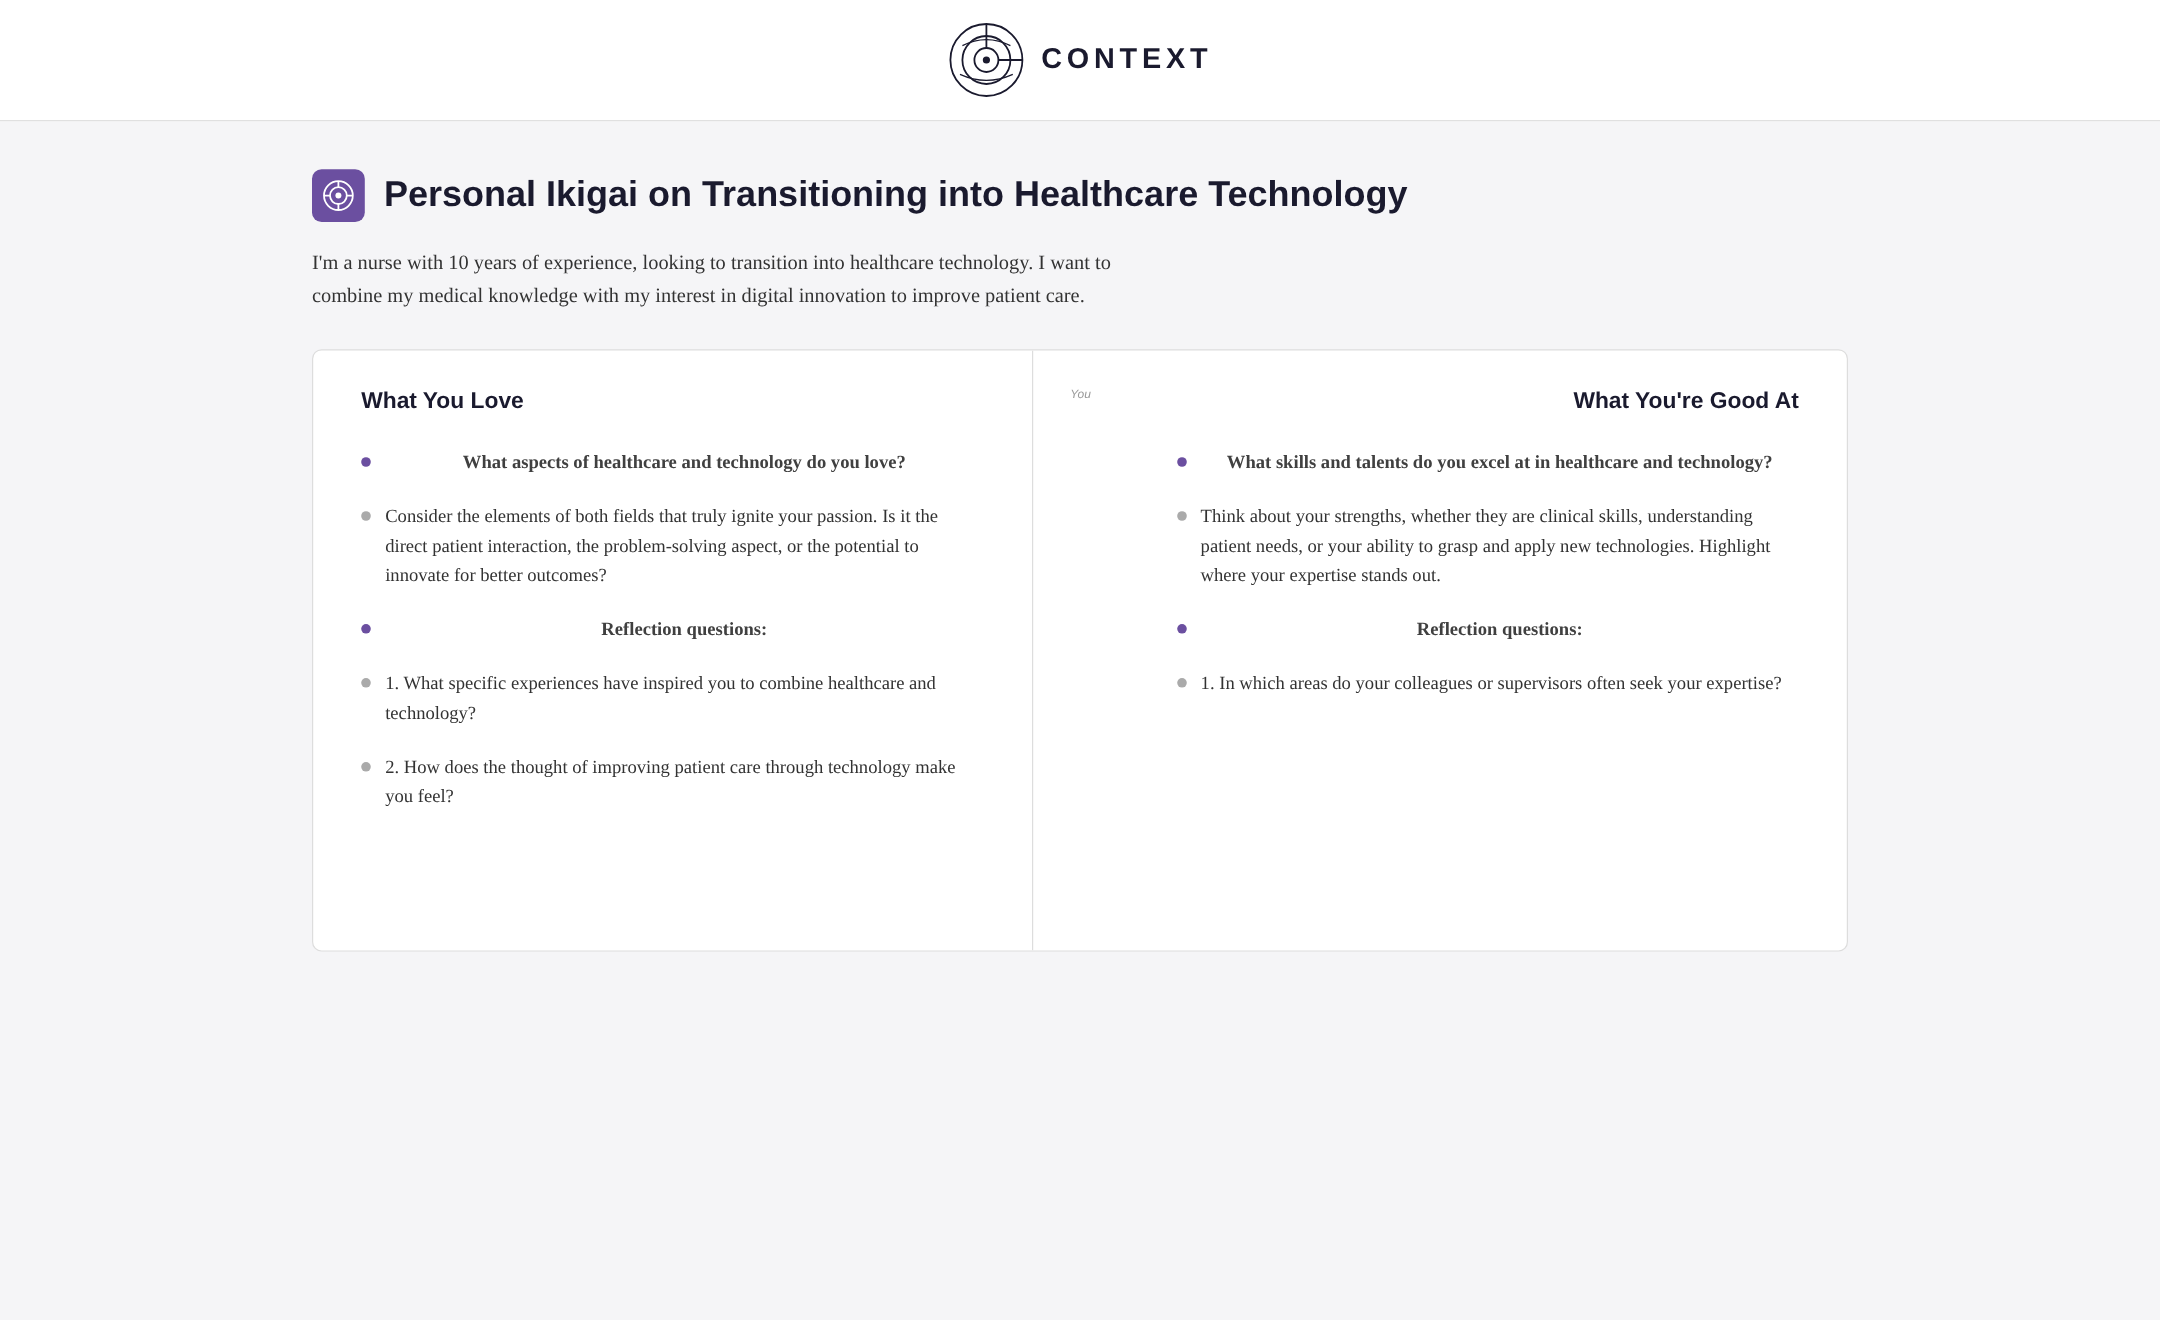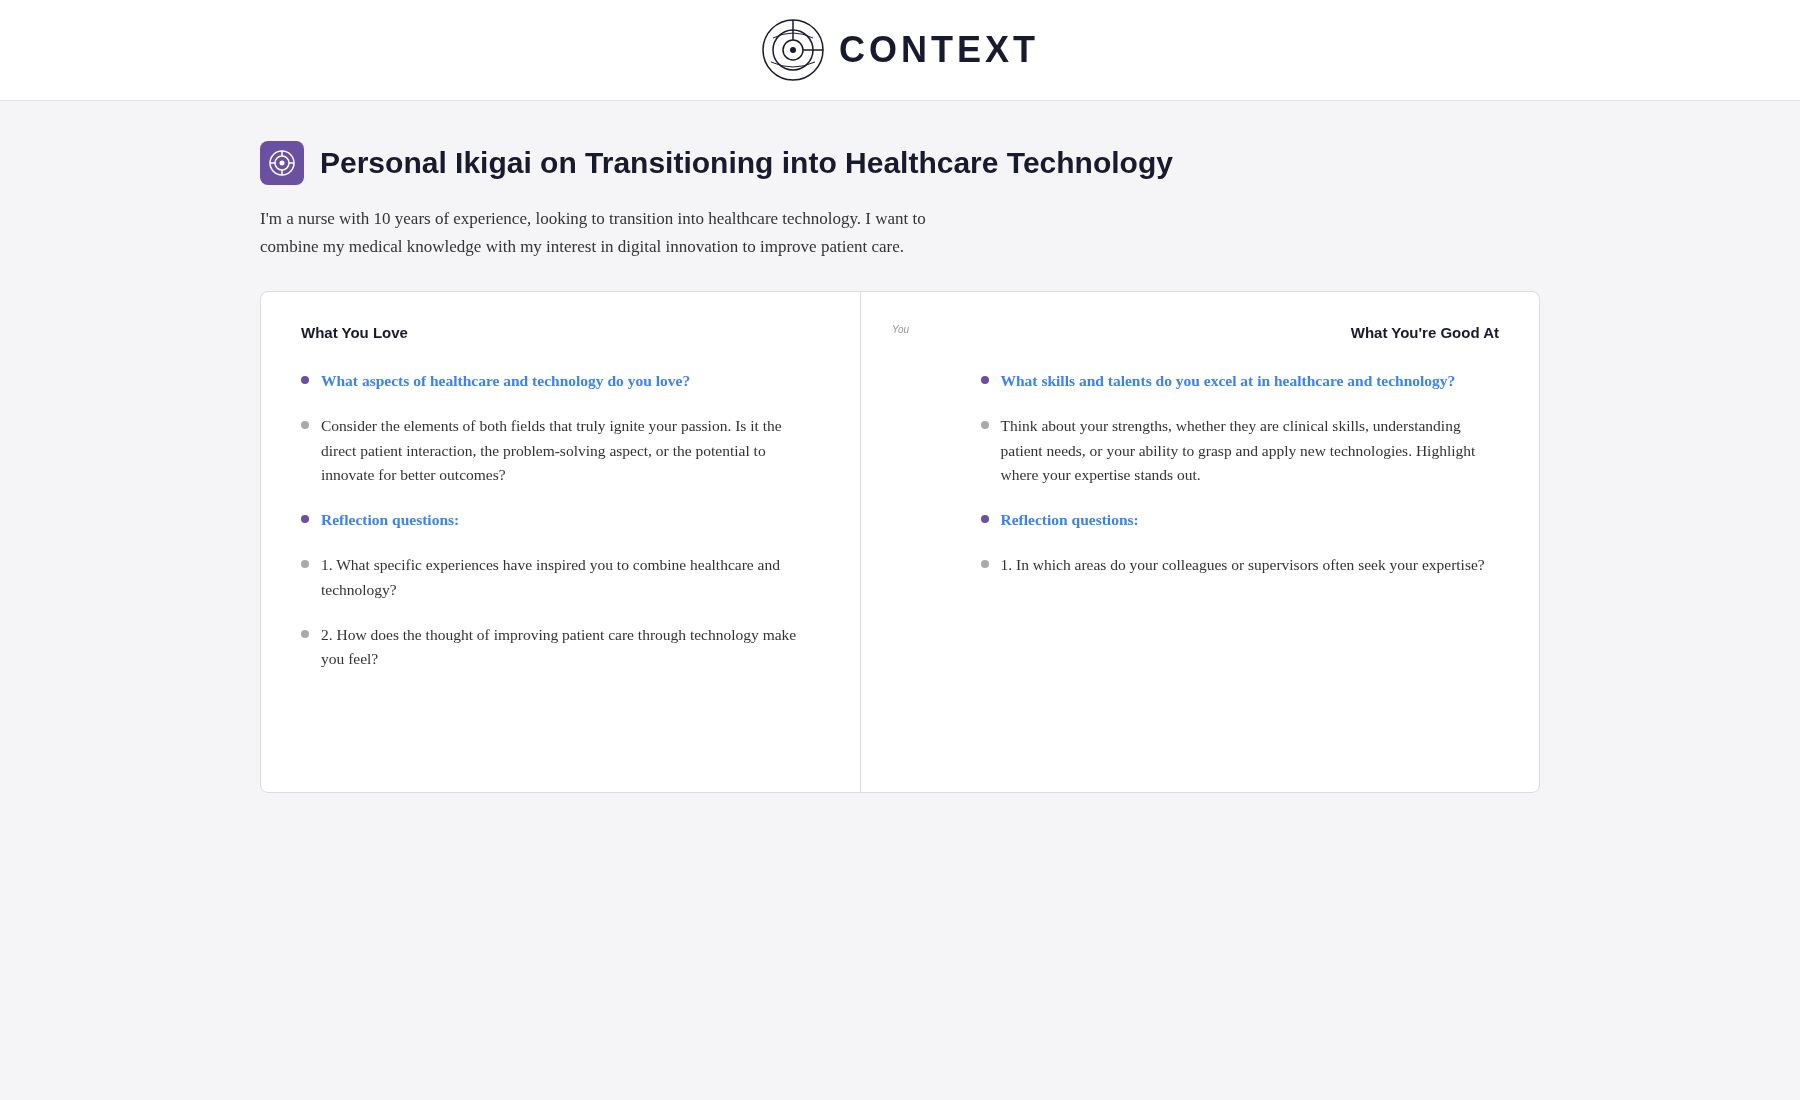--- a/index.html
+++ b/index.html
@@ -27,21 +27,21 @@
       gap: 14px;
     }
 
     .logo-icon {
       width: 64px;
       height: 64px;
     }
 
     .logo-text {
       font-family: Arial, Helvetica, sans-serif;
-      font-size: 36px;
+      font-size: 24px;
       font-weight: 600;
       letter-spacing: 4px;
       color: #1a1a2e;
     }
 
     
     .main-content {
       max-width: 1400px;
       margin: 0 auto;
       padding: 40px 60px;
@@ -118,21 +118,21 @@
       flex-shrink: 0;
     }
 
     .column-right {
       flex: 1;
       padding: 32px 40px;
     }
 
     .column-header {
       font-family: Arial, Helvetica, sans-serif;
-      font-size: 15px;
+      font-size: 19px;
       font-weight: 700;
       color: #1a1a2e;
       margin-bottom: 28px;
     }
 
     .column-center-label {
       font-family: Arial, Helvetica, sans-serif;
       font-size: 10px;
       font-style: italic;
       color: #999;
@@ -165,22 +165,23 @@
       background: #aaa;
       flex-shrink: 0;
       margin-top: 7px;
     }
 
     .bullet-list li .bullet-dot.purple {
       background: #6b4fa0;
     }
 
     .bullet-list li strong {
-      color: #3b82f6;
+      color: #404040;
       font-weight: 700;
+      text-align: center;
     }
 
     .bullet-list li .item-text strong {
       display: block;
     }
 
     .item-text {
       flex: 1;
     }
   </style>

